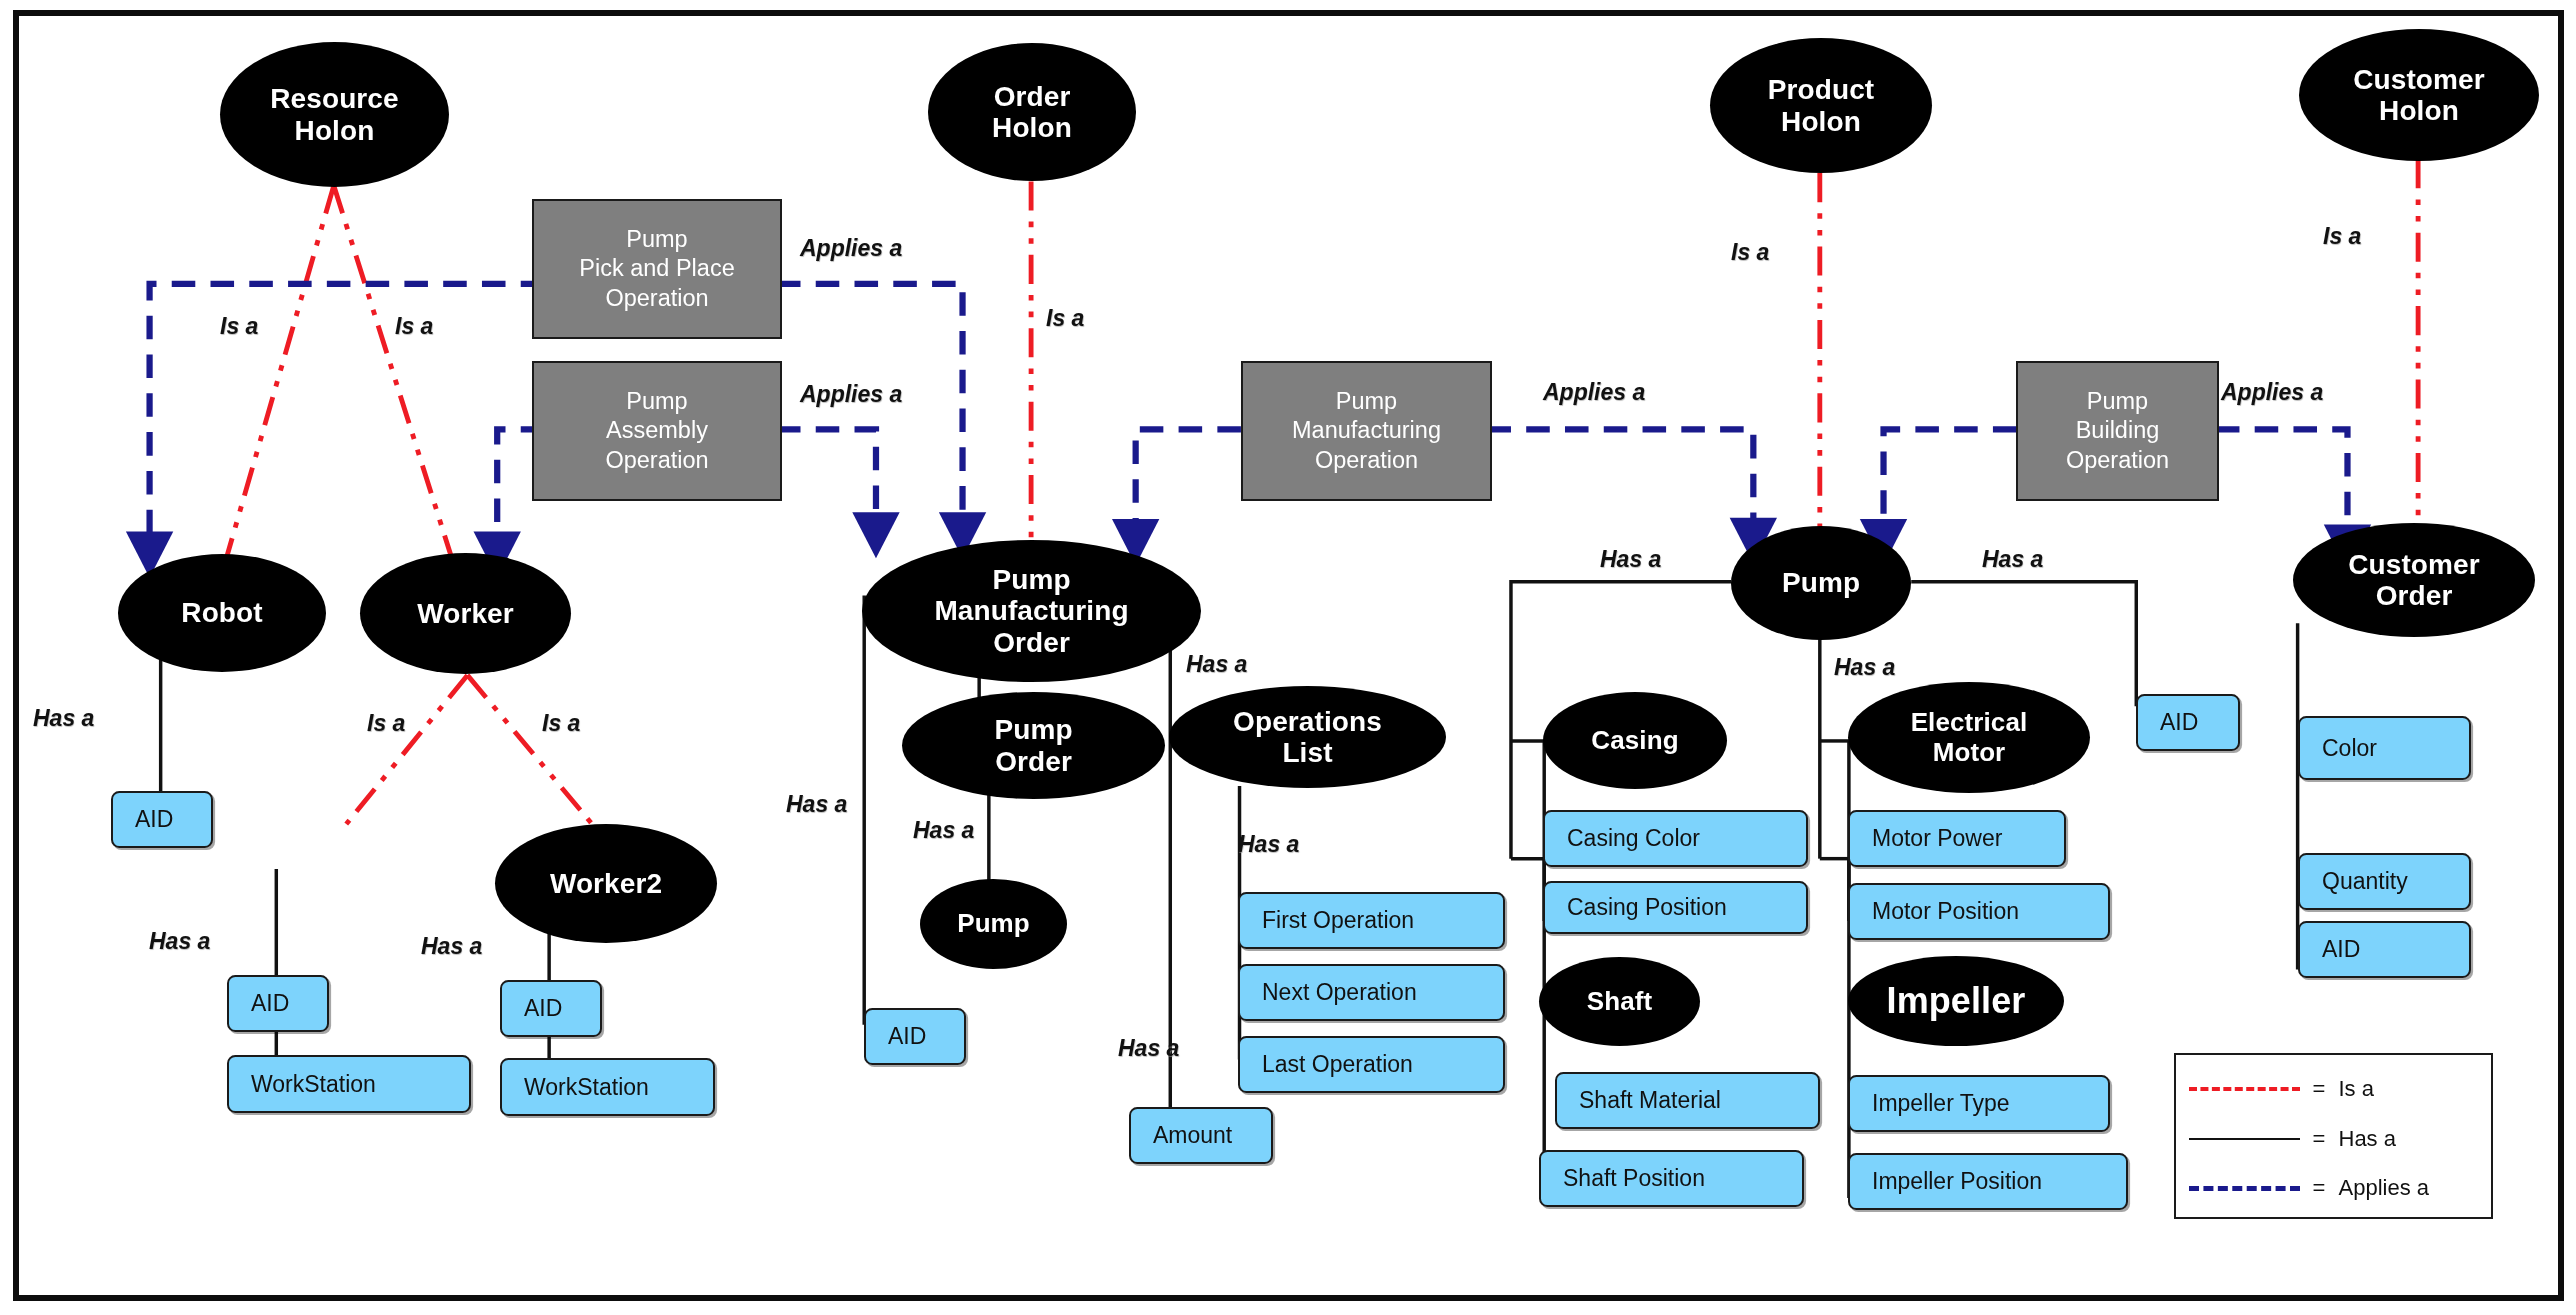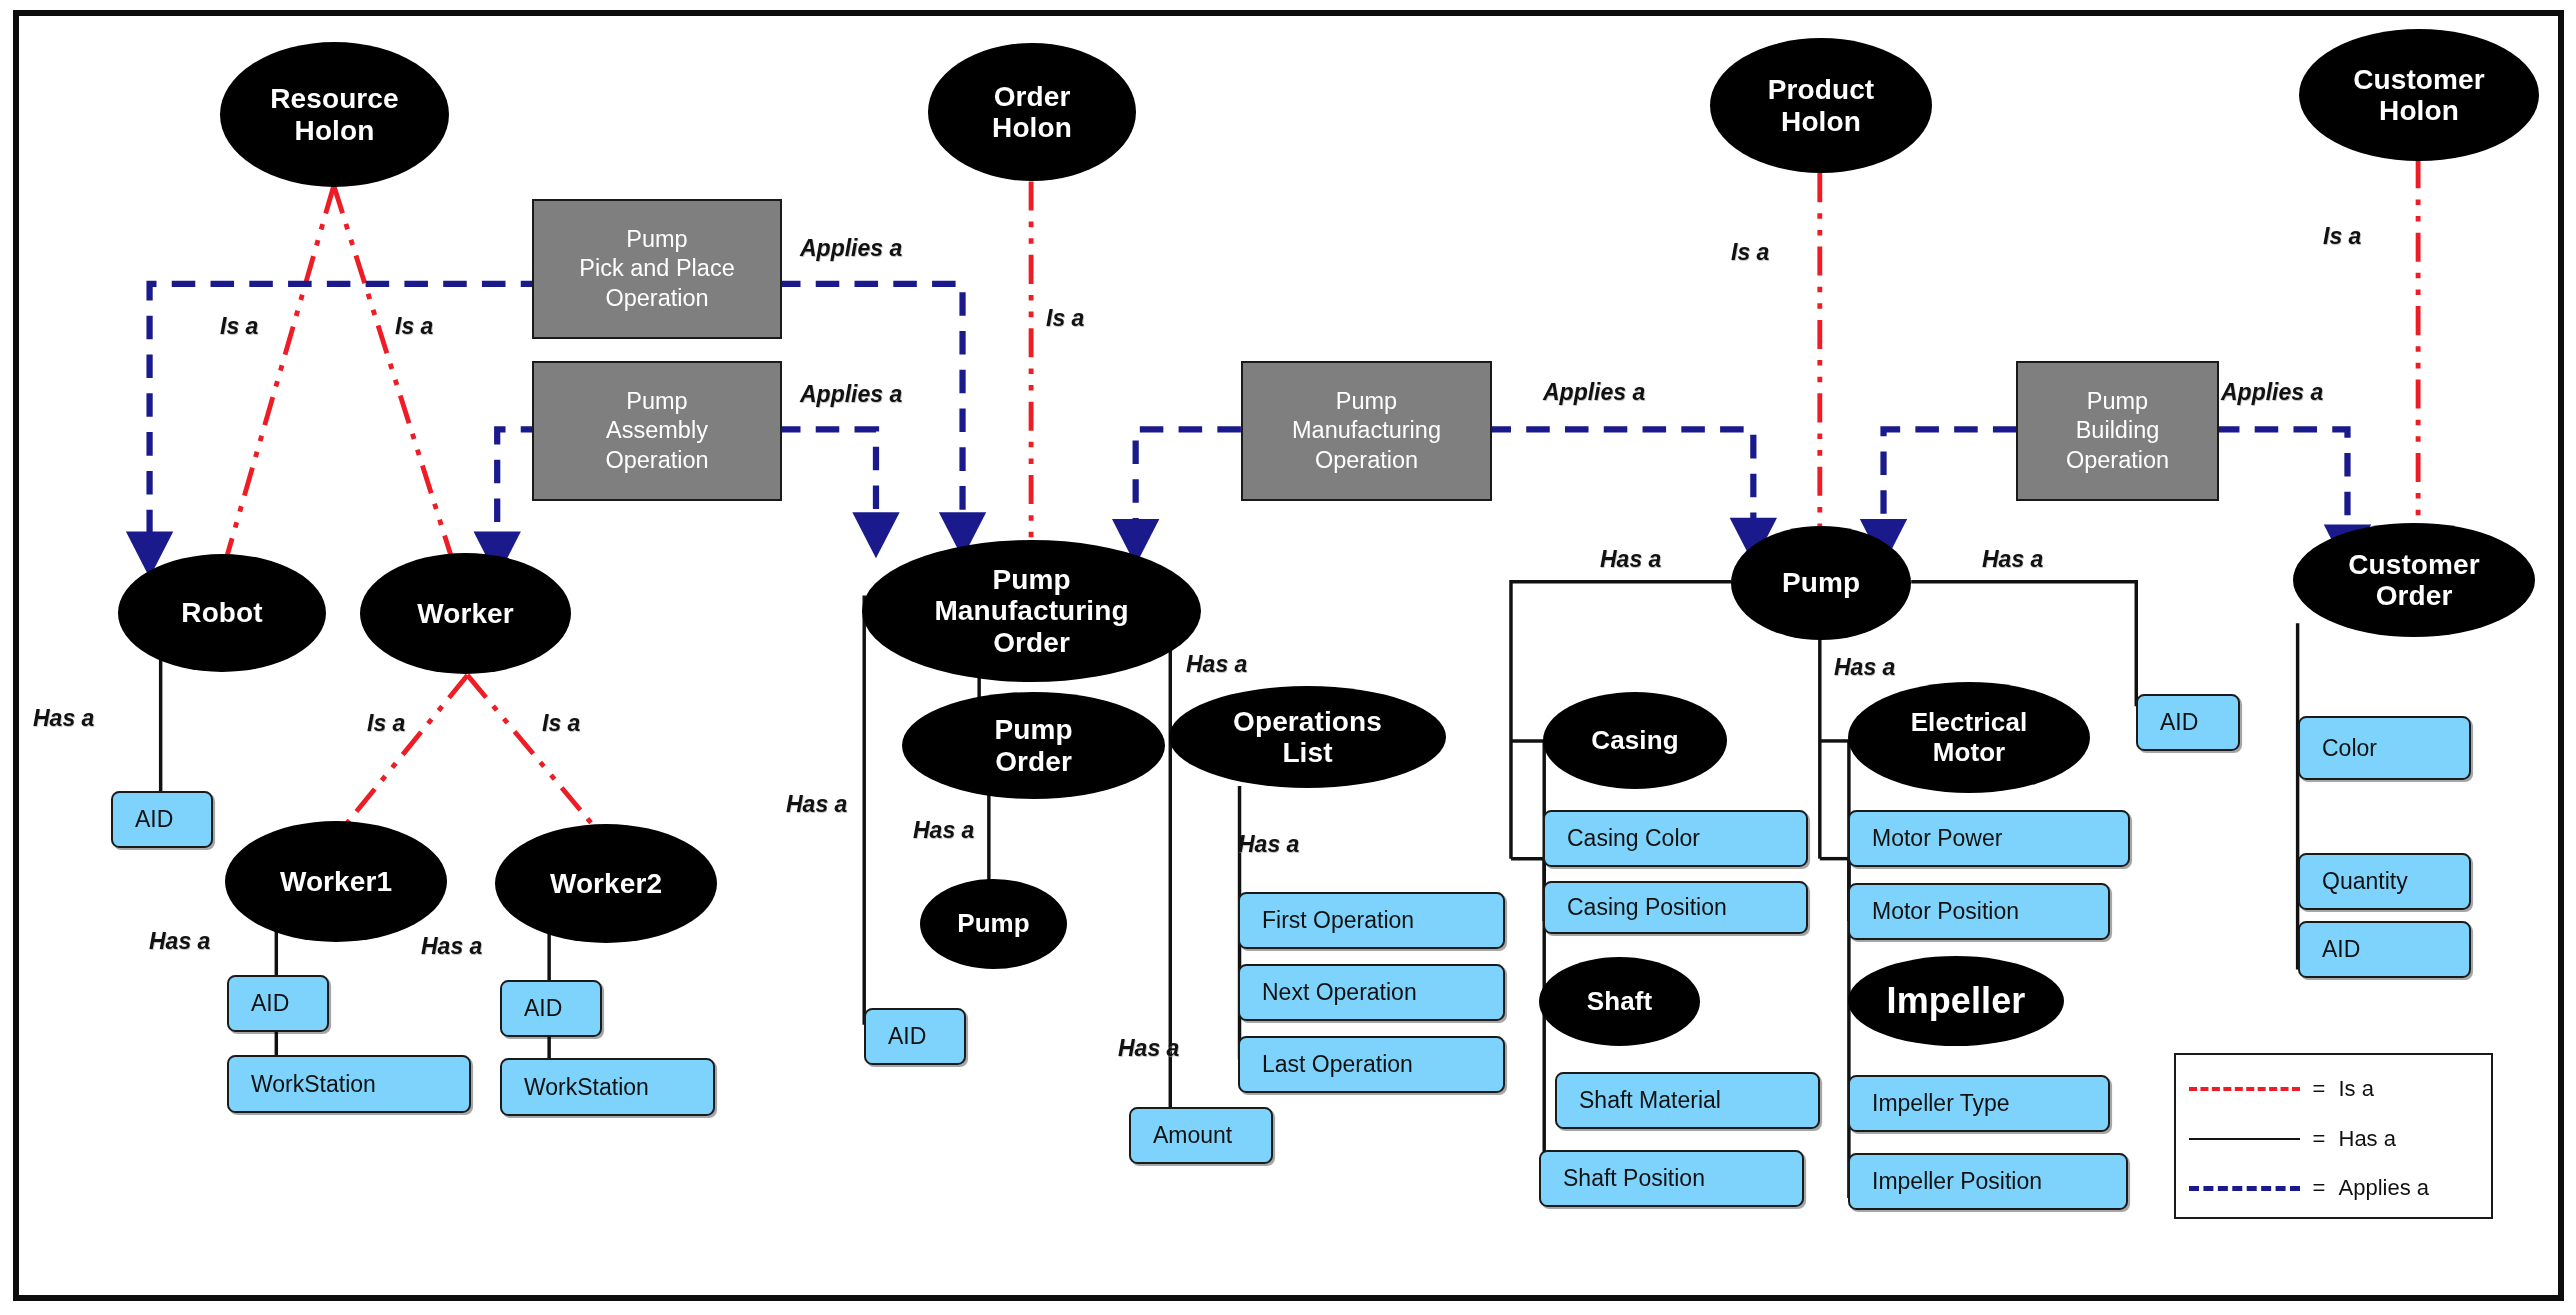--- a/index.html
+++ b/index.html
@@ -176,23 +176,20 @@
   </div>
 
   <div class="node" style="left:118px;top:554px;width:208px;height:118px;font-size:28px;">
     <span>Robot</span>
   </div>
 
   <div class="node" style="left:360px;top:553px;width:211px;height:121px;font-size:28px;align-items:center;">
     <span>Worker</span>
   </div>
 
-  <div class="node" style="left:225px;top:821px;width:222px;height:121px;font-size:28px;">
-    <span>Worker1</span>
-  </div>
 
   <div class="node" style="left:495px;top:824px;width:222px;height:119px;font-size:28px;">
     <span>Worker2</span>
   </div>
 
   <div class="attr" style="left:111px;top:791px;width:102px;height:57px;">
     <span>AID</span>
   </div>
 
   <div class="attr" style="left:227px;top:975px;width:102px;height:57px;">
@@ -275,21 +272,21 @@
   <div class="attr" style="left:1539px;top:1150px;width:265px;height:57px;">
     <span>Shaft Position</span>
   </div>
 
   <div class="node" style="left:1848px;top:682px;width:242px;height:111px;font-size:26px;">
     <span>
       <span>Electrical</span><br>
       <span>Motor</span>
     </span>
   </div>
-  <div class="attr" style="left:1848px;top:810px;width:282px;height:57px;align-items:center;">
+  <div class="attr" style="left:1848px;top:810px;width:218px;height:57px;align-items:center;">
     <span>Motor Power</span>
   </div>
   <div class="attr" style="left:1848px;top:883px;width:262px;height:57px;">
     <span>Motor Position</span>
   </div>
 
   <div class="node" style="left:1848px;top:956px;width:216px;height:90px;font-size:36px;">
     <span>Impeller</span>
   </div>
   <div class="attr" style="left:1848px;top:1075px;width:262px;height:57px;">

